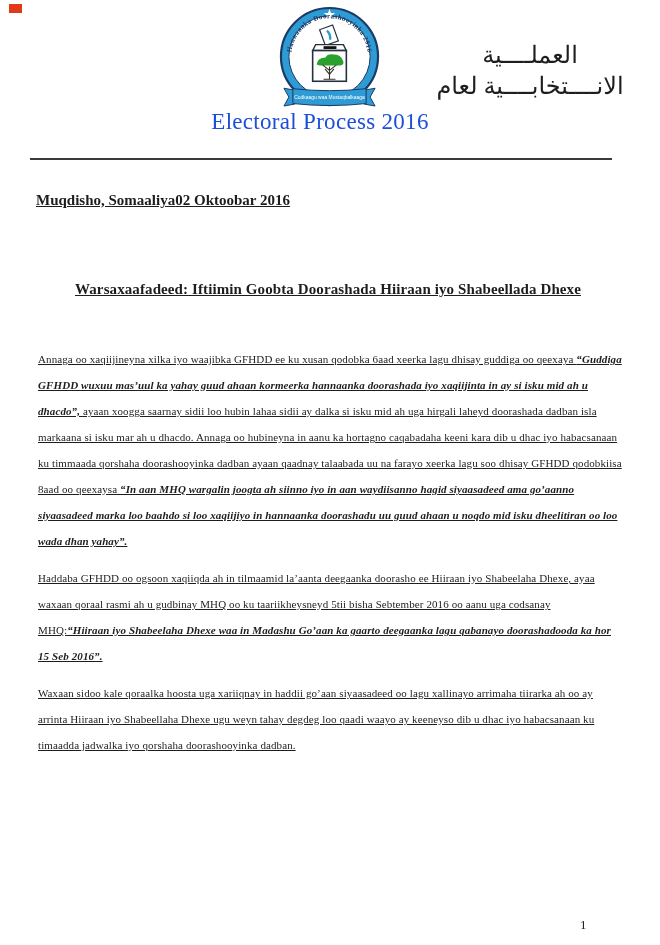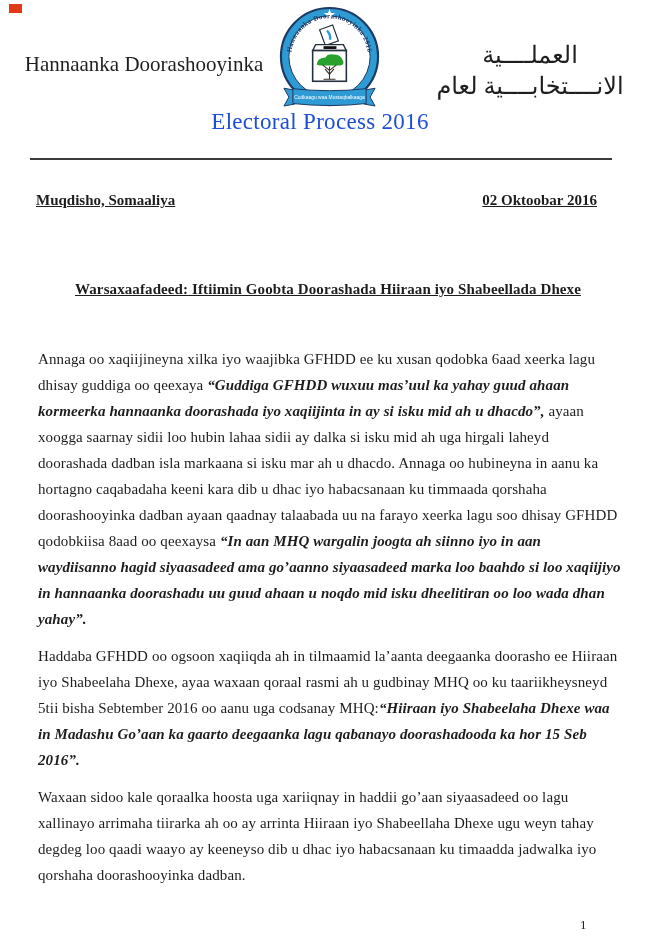--- a/index.html
+++ b/index.html
@@ -8,40 +8,39 @@
   .artifact{position:absolute;left:9px;top:4px;width:13px;height:9px;background:#e23a18;}
   .title-so{position:absolute;left:2px;top:52px;width:284px;text-align:center;
             font-size:21px;line-height:25px;color:#1e1e1e;}
   .logo{position:absolute;left:276px;top:5px;width:107px;height:105px;}
   .title-ar{position:absolute;left:416px;top:40px;width:228px;text-align:center;
             font-size:24px;line-height:31px;color:#1e1e1e;}
   .title-en{position:absolute;left:0;top:109px;width:640px;text-align:center;
             font-size:23px;color:#1d4ed8;letter-spacing:.3px;}
   .rule{position:absolute;left:30px;top:158px;width:582px;height:2px;background:#3a3a3a;}
   .meta{position:absolute;left:36px;top:192px;width:561px;display:flex;
-        justify-content:space-between;font-weight:bold;font-size:15px;}
+        font-weight:bold;font-size:15px;}
   .meta span{text-decoration:underline;}
   .headline{position:absolute;left:0;top:281px;width:656px;text-align:center;margin:0;
             font-size:15px;font-weight:bold;text-decoration:underline;letter-spacing:.1px;}
-  .bodytext{position:absolute;left:38px;top:346px;width:584px;font-size:15px;
-            line-height:26px;letter-spacing:.1px;text-align:left;}
+  .bodytext{position:absolute;left:38px;top:346px;width:584px;font-size:11px;
+            line-height:26px;letter-spacing:.1px;text-align:left;text-decoration:underline;}
   .bodytext p{margin:0 0 11px 0;}
   .bi{font-weight:bold;font-style:italic;}
   .pagenum{position:absolute;left:580px;top:917px;font-size:13px;color:#22222e;}
 </style>
 </head>
 <body>
 
 <div class="page">
 
   <div class="artifact"></div>
 
   <header>
     <div class="title-so">
-      <div>Hannaanka Doorashooyinka</div>
     </div>
 
     <svg class="logo" viewBox="0 0 106 106" aria-hidden="true">
 
       <circle cx="53" cy="52" r="49" fill="#2f9bd4" stroke="#1b3a64" stroke-width="2.2"></circle>
       <circle cx="53" cy="52" r="41" fill="#ffffff" stroke="#1b3a64" stroke-width="1"></circle>
 
       <polygon fill="#ffffff" points="53,4 54.47,7.98 58.71,8.15 55.38,10.77 56.53,14.85 53,12.5 49.47,14.85 50.62,10.77 47.29,8.15 51.53,7.98"></polygon>
 
       <defs>

